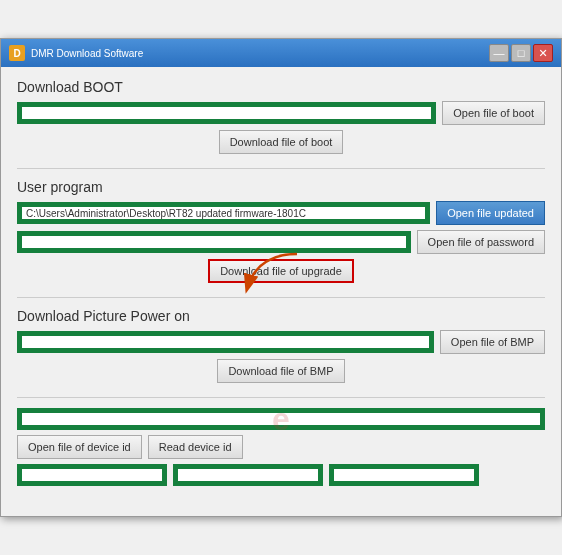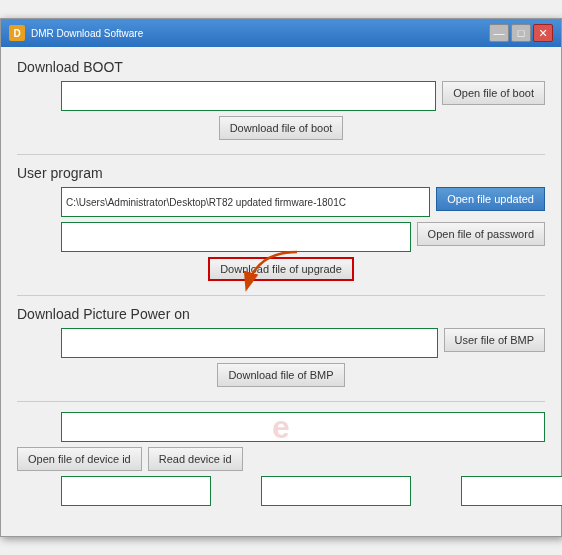--- a/index.html
+++ b/index.html
@@ -86,38 +86,37 @@
 
     .section-label {
       font-size: 14px;
       color: #333;
       margin-bottom: 6px;
       font-weight: normal;
     }
 
     .row {
       display: flex;
-      align-items: flex-start;
+      align-items: center;
       gap: 6px;
       margin-bottom: 5px;
     }
 
     .row.centered {
       justify-content: center;
     }
 
     input[type="text"] {
       flex: 1;
-      height: 30px;
-      border: 1px solid #15803d;
+      height: 22px;
+      border: 5px solid #15803d;
       background: white;
       padding: 2px 4px;
       font-size: 11px;
       color: #333;
-      margin-left: 44px;
     }
 
     .btn {
       height: 24px;
       padding: 0 10px;
       background: linear-gradient(to bottom, #f5f5f5, #ddd);
       border: 1px solid #aaa;
       font-size: 11px;
       cursor: pointer;
       white-space: nowrap;
@@ -212,21 +211,21 @@
         </svg>
       </div>
     </div>
 
     <hr class="divider">
 
     <div class="section">
       <div class="section-label">Download Picture Power on</div>
       <div class="row">
         <input type="text" value="" style="">
-        <button class="btn">User file of BMP</button>
+        <button class="btn">Open file of BMP</button>
       </div>
       <div class="row centered">
         <button class="btn">Download file of BMP</button>
       </div>
     </div>
 
     <hr class="divider">
 
     <div class="section">
       <div class="watermark-container">

